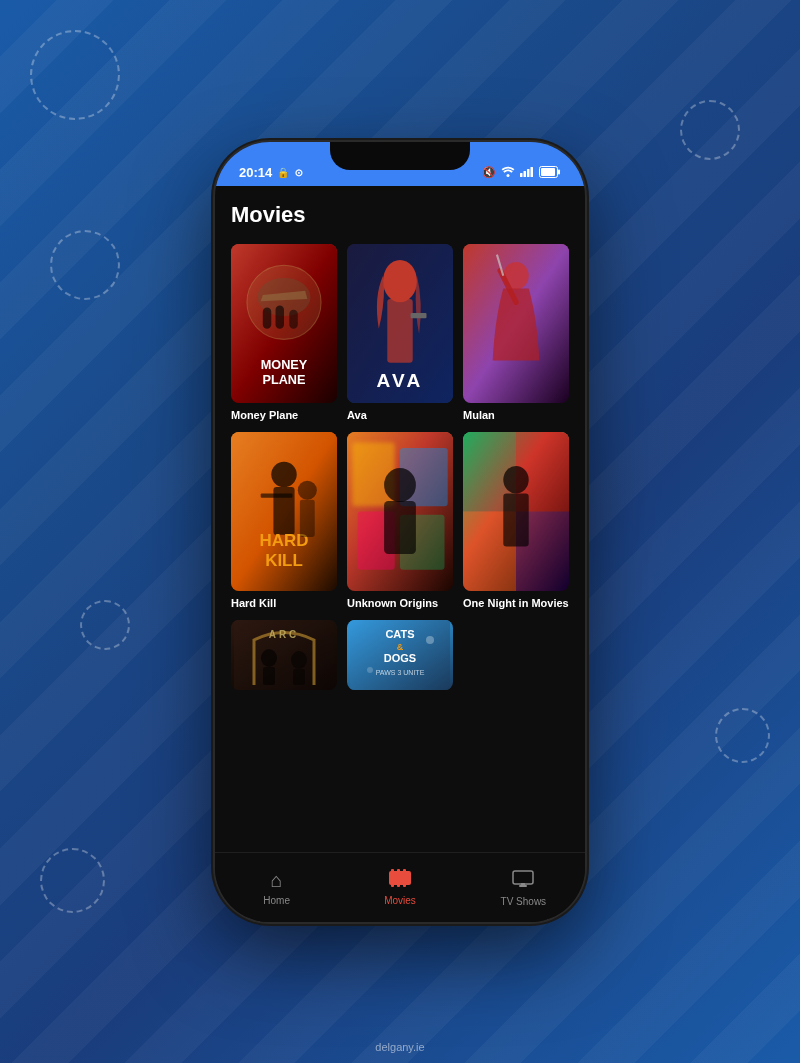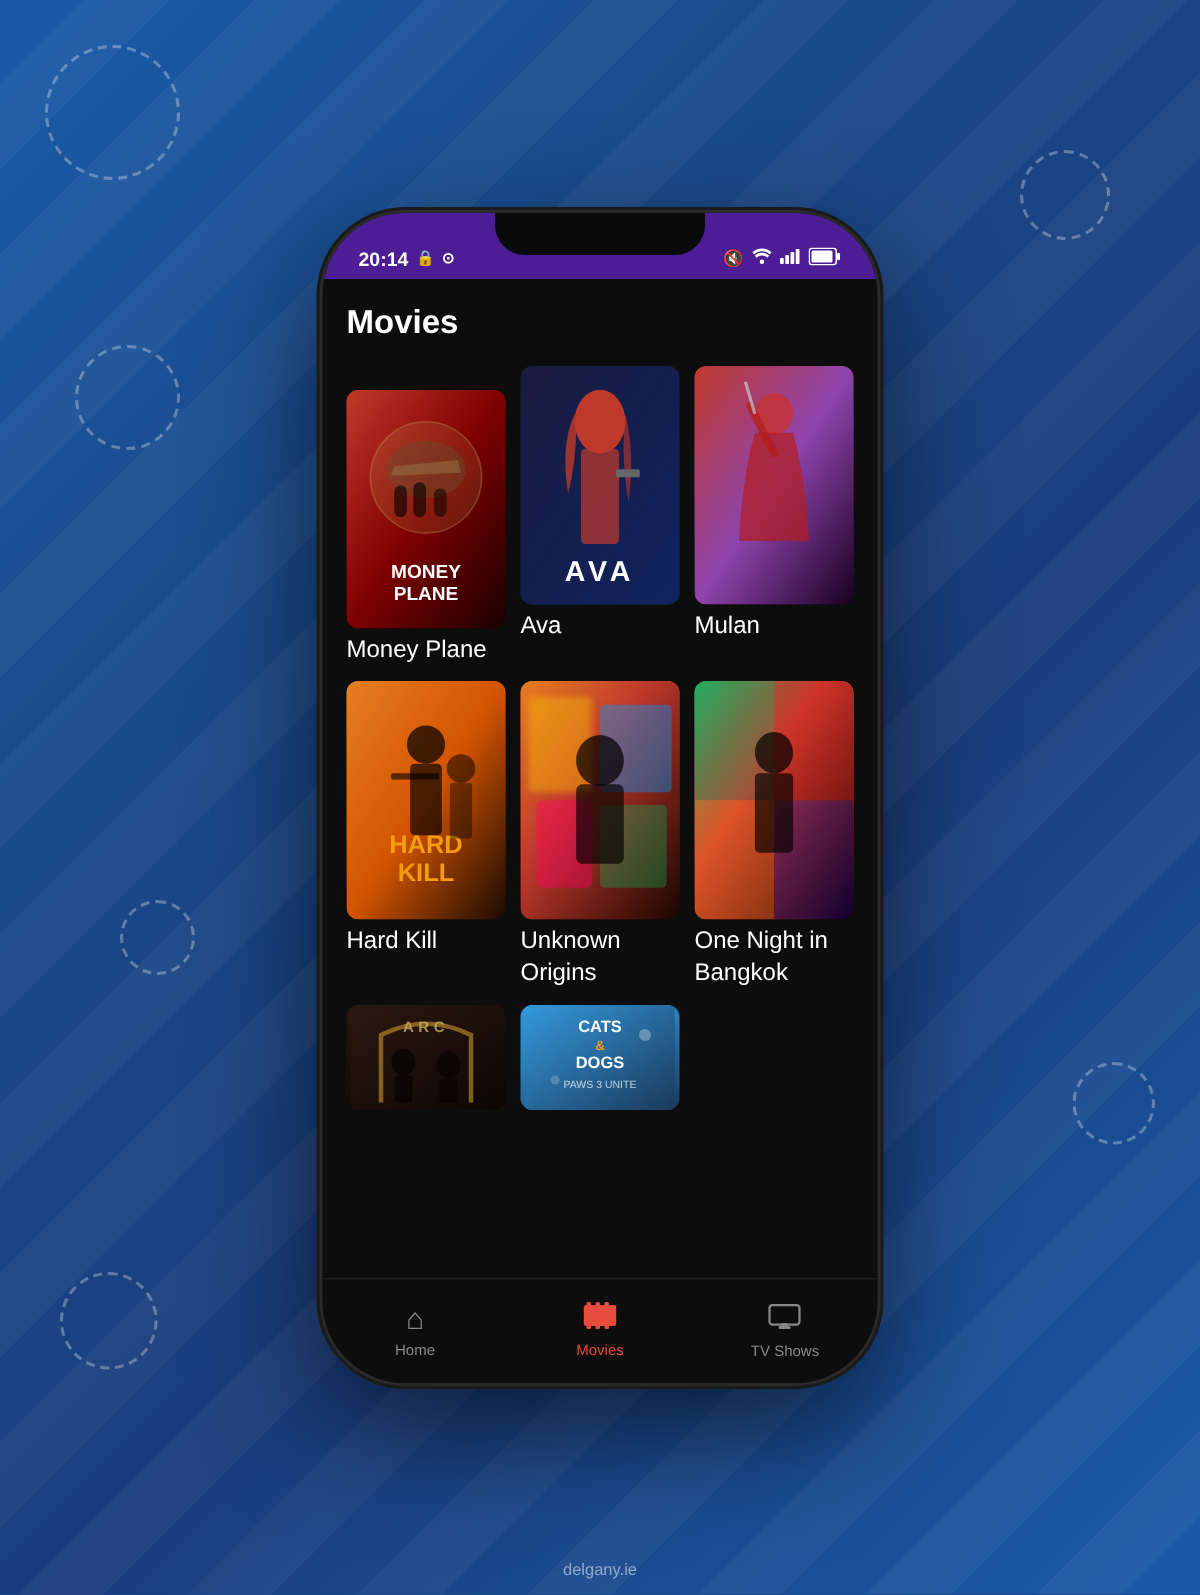--- a/index.html
+++ b/index.html
@@ -74,21 +74,21 @@
       z-index: 10;
     }
 
     
     .status-bar {
       height: 44px;
       display: flex;
       align-items: flex-end;
       justify-content: space-between;
       padding: 0 24px 6px;
-      background: #4c1d95;
+      background: #3b82f6;
       flex-shrink: 0;
       position: relative;
       z-index: 5;
       text-align: center;
     }
     .status-time {
       font-size: 13px;
       font-weight: 600;
       color: white;
       display: flex;
@@ -148,29 +148,28 @@
     .movie-poster {
       width: 100%;
       aspect-ratio: 2/3;
       border-radius: 8px;
       overflow: hidden;
       position: relative;
     }
 
     .movie-label {
       color: white;
-      font-size: 16px;
-      font-weight: 400;
+      font-size: 11px;
+      font-weight: 700;
       line-height: 1.3;
     }
 
     
     .poster-money-plane {
       background: linear-gradient(160deg, #c0392b 0%, #7f0000 40%, #1a0000 100%);
-      margin-top: 16px;
     }
     .poster-ava {
       background: linear-gradient(160deg, #1a1a2e 0%, #16213e 40%, #0f3460 100%);
     }
     .poster-hard-kill {
       background: linear-gradient(160deg, #e67e22 0%, #d35400 40%, #1a0a00 100%);
     }
     .poster-mulan {
       background: linear-gradient(160deg, #c0392b 0%, #8e44ad 40%, #1a0020 100%);
     }
@@ -442,21 +441,21 @@
 
               <rect x="0" y="0" width="50" height="75" fill="rgba(0,100,50,0.3)"></rect>
               <rect x="50" y="0" width="50" height="75" fill="rgba(150,0,0,0.3)"></rect>
               <rect x="0" y="75" width="50" height="75" fill="rgba(200,100,0,0.3)"></rect>
               <rect x="50" y="75" width="50" height="75" fill="rgba(0,0,150,0.3)"></rect>
 
               <ellipse cx="50" cy="45" rx="12" ry="13" fill="rgba(0,0,0,0.7)"></ellipse>
               <rect x="38" y="58" width="24" height="50" rx="3" fill="rgba(0,0,0,0.65)"></rect>
             </svg>
           </div>
-          <span class="movie-label">One Night in Bangkok</span>
+          <span class="movie-label">One Night in Movies</span>
         </div>
 
         <div class="movie-item">
           <div class="movie-poster poster-arc" style="height:70px; aspect-ratio: unset;">
             <svg width="100%" height="100%" viewBox="0 0 100 70" xmlns="http://www.w3.org/2000/svg">
               <defs>
                 <linearGradient id="g10" x1="0%" y1="0%" x2="100%" y2="100%">
                   <stop offset="0%" stop-color="#2c1810"></stop>
                   <stop offset="100%" stop-color="#0d0604"></stop>
                 </linearGradient>

